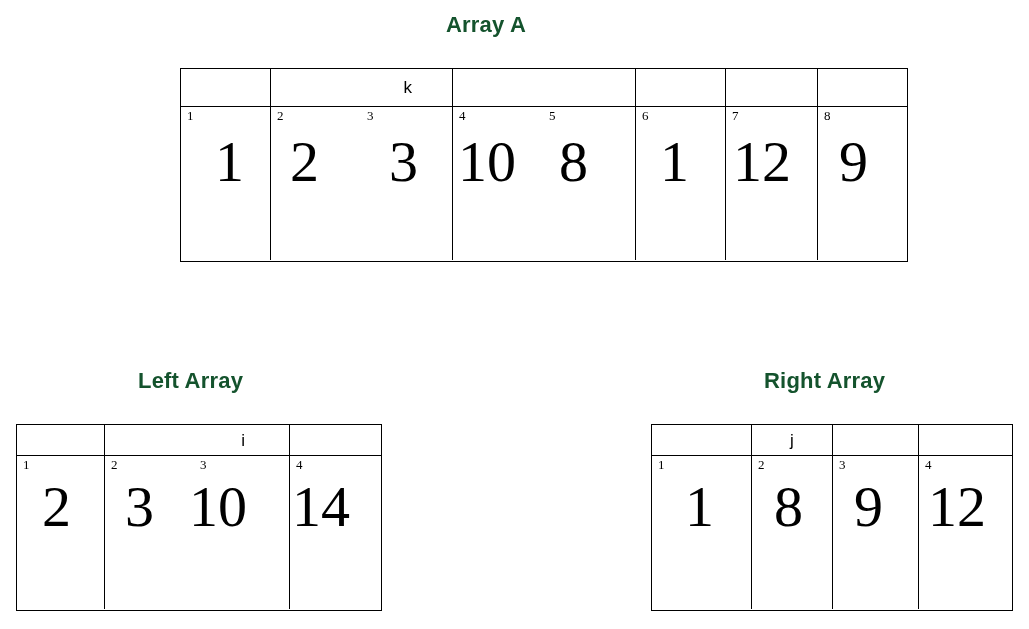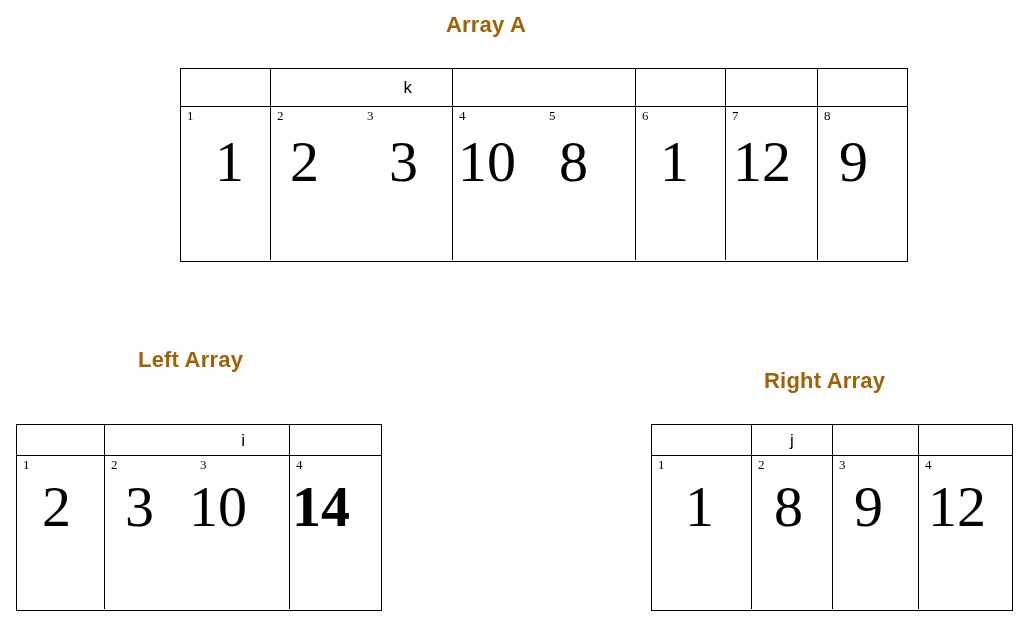--- a/index.html
+++ b/index.html
@@ -15,21 +15,21 @@
     color: #000000;
     overflow: hidden;
   }
 
   .title {
     position: absolute;
     font-weight: bold;
     font-size: 22px;
     letter-spacing: 0.2px;
     white-space: nowrap;
-    color: #a16207;
+    color: #14532d;
   }
 
   
   .array-table {
     position: absolute;
     border: 1.6px solid #000;
     box-sizing: border-box;
     background: #fff;
   }
   .label-row {
@@ -136,21 +136,21 @@
       <span class="val" style="left:7px; top:26px;">12</span>
     </div>
 
     <div class="vcell" style="left:637px; width:89px;">
       <span class="idx" style="left:6px;">8</span>
       <span class="val" style="left:21px; top:26px;">9</span>
     </div>
   </div>
 </div>
 
-<div class="title" style="left:138px; top:347px;text-align:right;">Left Array</div>
+<div class="title" style="left:138px; top:368px;text-align:right;">Left Array</div>
 
 <div class="array-table" style="left:16px; top:424px; width:366px; height:187px;">
 
   <div class="label-row" style="height:31px;">
     <div class="lcell div" style="left:0px; width:88px;"></div>
     <div class="lcell div" style="left:88px; width:185px; justify-content:flex-end; padding-right:44px;">
       <span class="ptr">i</span>
     </div>
     <div class="lcell" style="left:273px; width:90px;"></div>
   </div>
@@ -163,21 +163,21 @@
 
     <div class="vcell div" style="left:88px; width:185px;">
       <span class="idx" style="left:6px;">2</span>
       <span class="idx" style="left:95px;">3</span>
       <span class="val" style="left:20px; top:22px;">3</span>
       <span class="val" style="left:84px; top:22px;">10</span>
     </div>
 
     <div class="vcell" style="left:273px; width:90px;">
       <span class="idx" style="left:6px;">4</span>
-      <span class="val" style="left:2px; top:22px;font-weight:bold;">14</span>
+      <span class="val" style="left:2px; top:22px;">14</span>
     </div>
   </div>
 </div>
 
 <div class="title" style="left:764px; top:368px;">Right Array</div>
 
 <div class="array-table" style="left:651px; top:424px; width:362px; height:187px;">
 
   <div class="label-row" style="height:31px;">
     <div class="lcell div" style="left:0px; width:100px;"></div>

